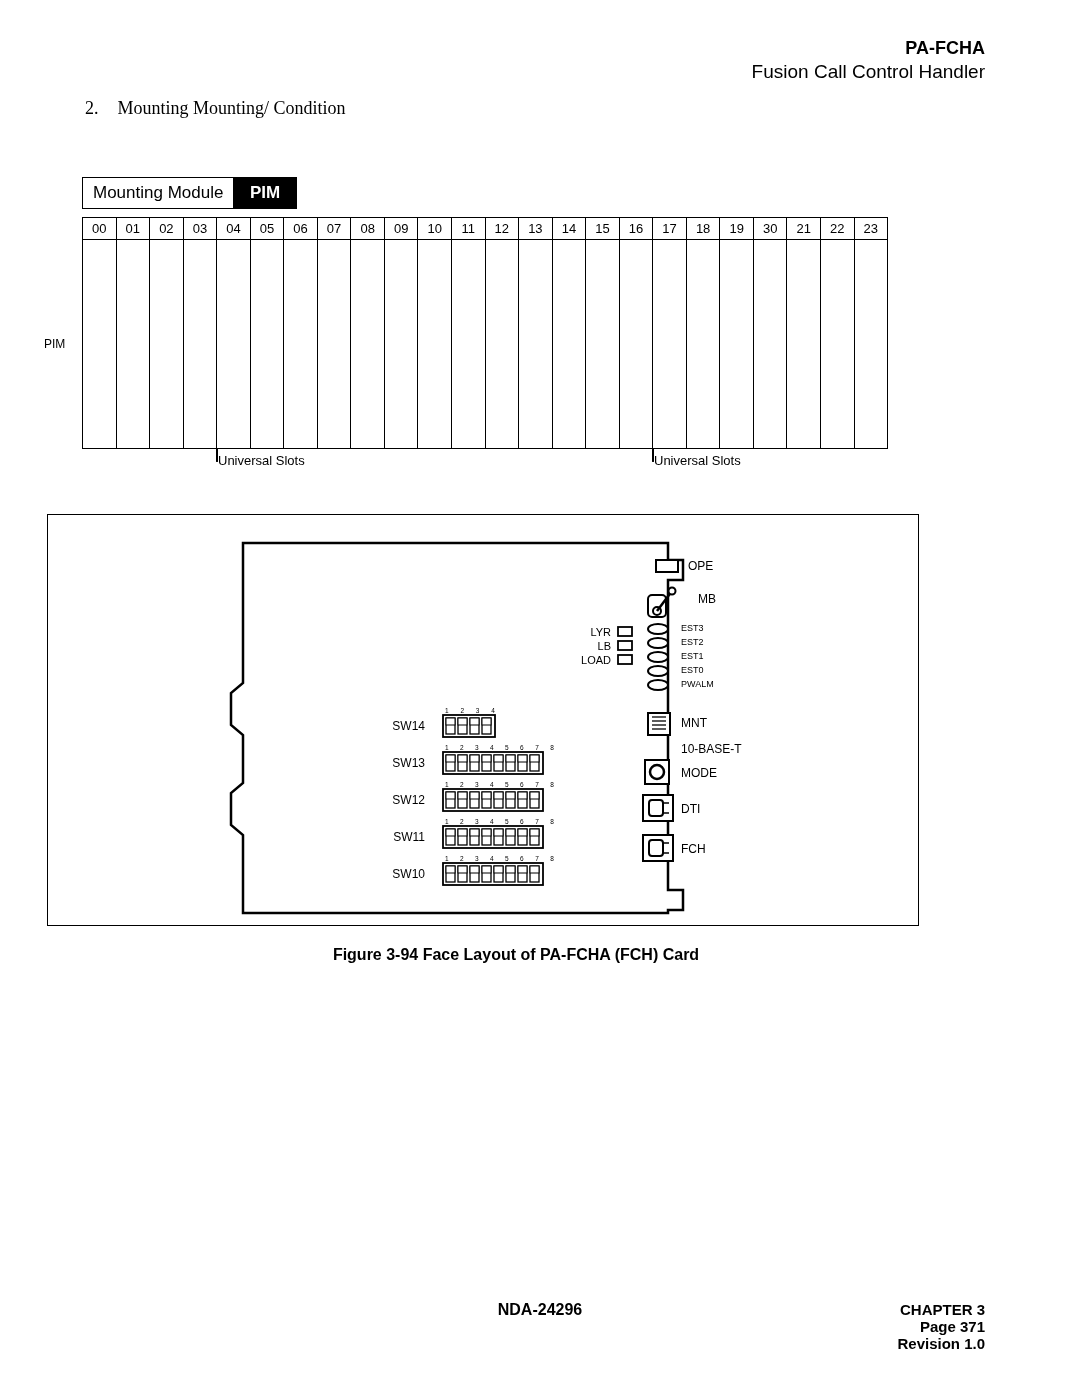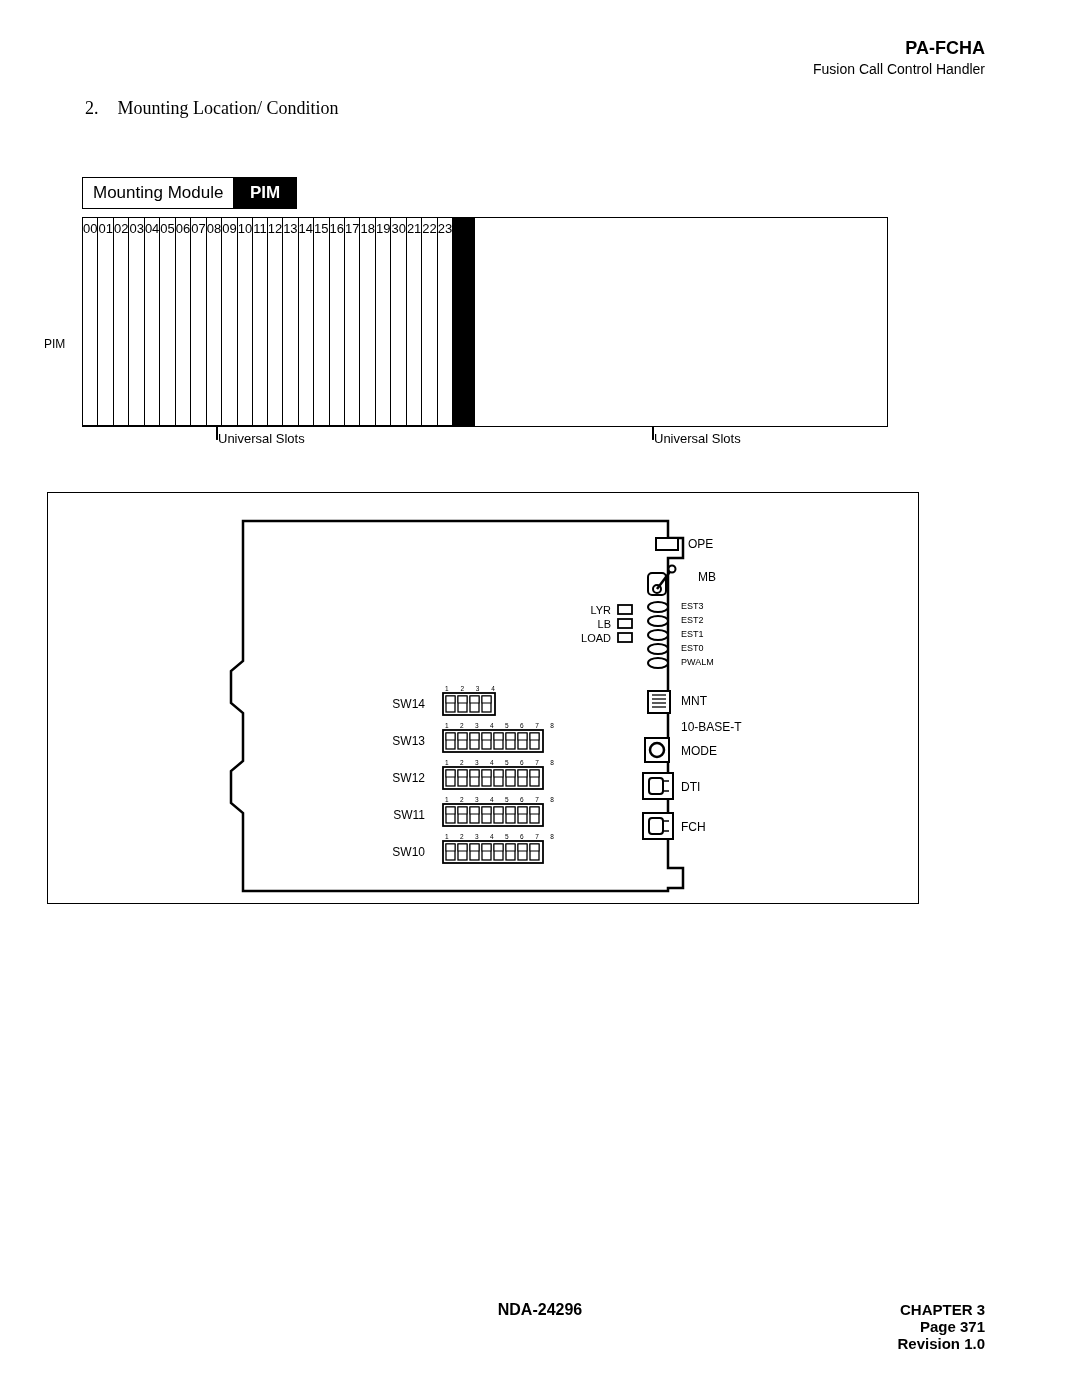--- a/index.html
+++ b/index.html
@@ -17,21 +17,21 @@
     box-sizing: border-box;
     padding: 40px 95px 48px 47px;
   }
   .header-right {
     position: absolute;
     top: 38px;
     right: 95px;
     text-align: right;
   }
   .header-right .hb { font-weight: bold; font-size: 18px; }
-  .header-right .hs { font-size: 14px; margin-top: 2px; }
+  .header-right .hs { font-size: 19px; margin-top: 2px; }
 
   .list-item { margin-left: 38px; font-size: 18px; font-family: "Times New Roman", Times, serif;}
   .li-num { display:inline-block; width: 28px; }
   .li-text { }
   .li-body { margin-left: 66px; font-size: 18px; font-family: "Times New Roman", Times, serif; margin-top: 10px; }
   .section2 { margin-top: 58px; }
   .section3 { margin-top: 38px; }
 
   
   .slot-fig {
@@ -55,21 +55,21 @@
     padding: 5px 16px;
     font-size: 17px;
     font-family: Arial, sans-serif;
     margin-left: -1.5px;
   }
   .slot-table {
     margin-top: 8px;
     border: 1.5px solid #000;
     border-top: 1.5px solid #000;
     display: flex;
-    flex-direction: row;
+    flex-direction: column;
     width: 804px;
   }
   .slot-head { display:flex; }
   .slot-head div {
     flex: 1;
     border-right: 1.5px solid #000;
     border-bottom: 1.5px solid #000;
     font-size: 13px;
     text-align: center;
     padding: 3px 0;
@@ -141,21 +141,21 @@
 <div class="page">
 
   <div class="header-right">
     <div class="hb">PA-FCHA</div>
     <div class="hs">Fusion Call Control Handler</div>
   </div>
 
   <div class="section2">
     <div class="list-item">
       <span class="li-num">2.</span>
-      <span class="li-text">Mounting Location/ Condition</span>
+      <span class="li-text">Mounting Mounting/ Condition</span>
     </div>
   </div>
 
   <div class="slot-fig" style="margin-left:35px;">
     <span class="pim-side">PIM</span>
     <div class="mount-row">
       <div class="mount-cell">Mounting Module</div>
       <div class="pim-badge">PIM</div>
     </div>
     <div class="slot-table">
@@ -399,20 +399,21 @@
       <g transform="translate(415,300)">
         <rect x="0" y="0" width="30" height="26" fill="#fff" stroke="#000" stroke-width="2"></rect>
         <rect x="6" y="5" width="14" height="16" rx="3" fill="#fff" stroke="#000" stroke-width="2"></rect>
         <line x1="20" y1="8" x2="26" y2="8" stroke="#000" stroke-width="1.5"></line>
         <line x1="20" y1="18" x2="26" y2="18" stroke="#000" stroke-width="1.5"></line>
       </g>
       <text x="453" y="318" font-size="12">FCH</text>
     </svg>
   </div>
 
+  <div class="fig-caption">Figure 3-94   Face Layout of PA-FCHA (FCH) Card</div>
 
   <div class="footer">
     <div></div>
     <div class="footer-center">NDA-24296</div>
     <div class="footer-right">
       <div>CHAPTER 3</div>
       <div>Page 371</div>
       <div>Revision 1.0</div>
     </div>
   </div>

